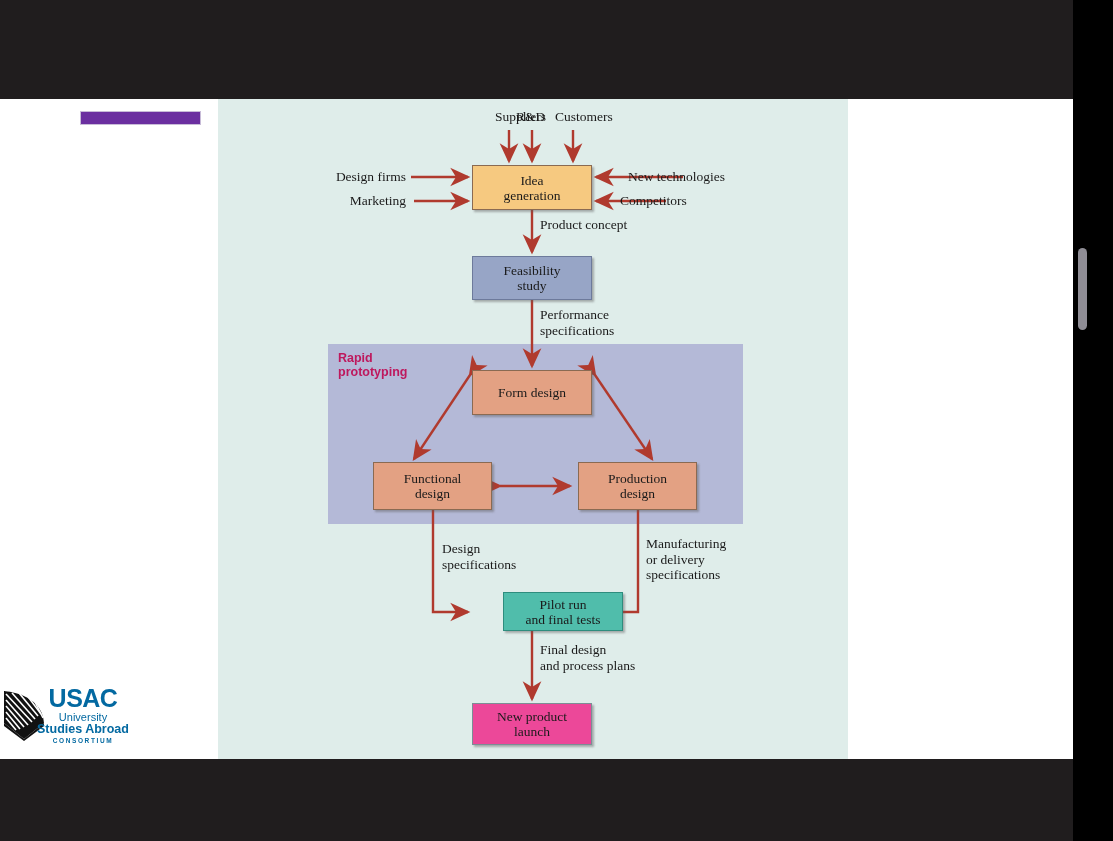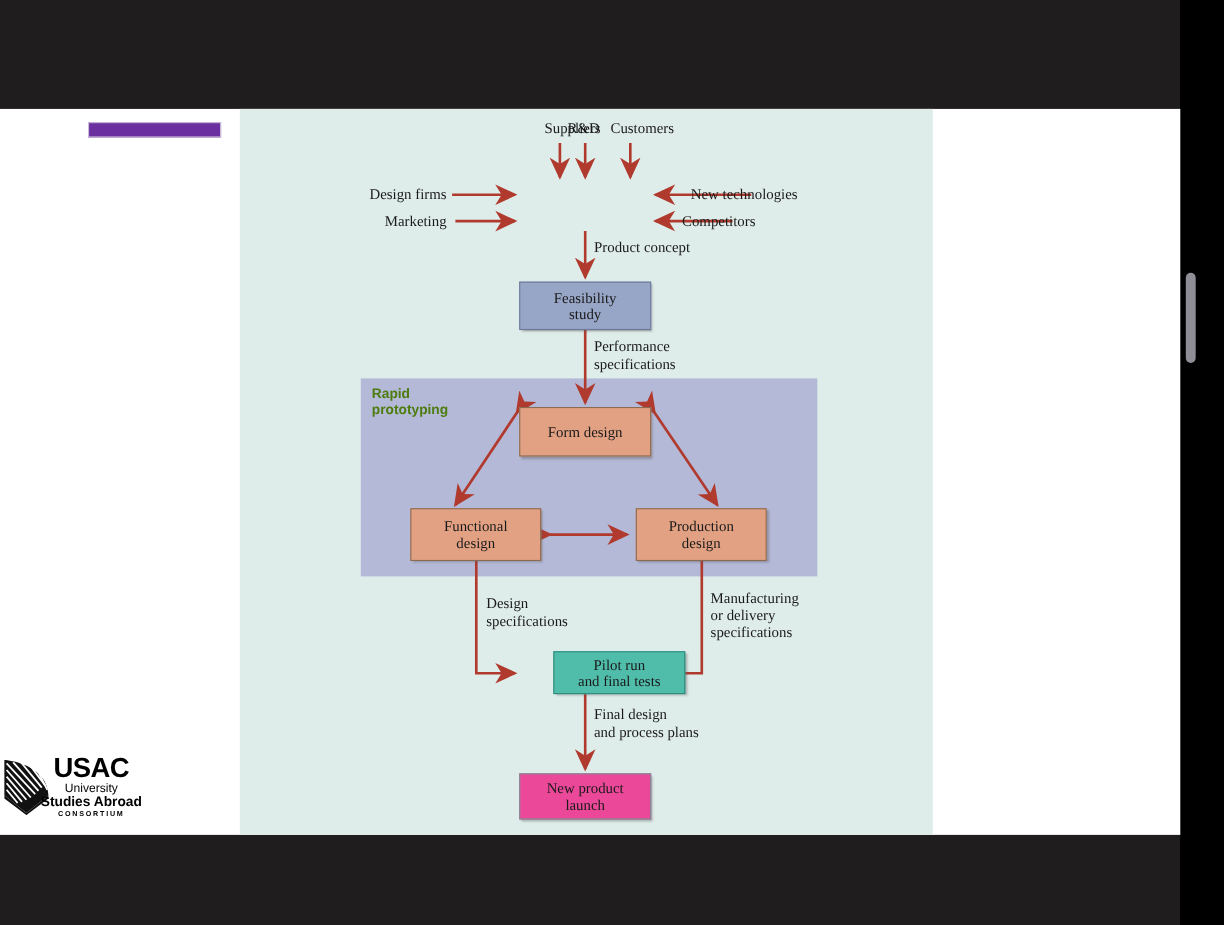--- a/index.html
+++ b/index.html
@@ -14,21 +14,21 @@
 
   .page{position:absolute;left:0;top:99px;width:1073px;height:660px;background:#fff;}
   .mint{position:absolute;left:218px;top:0;width:630px;height:660px;background:#dfedea;}
   .purplebar{position:absolute;left:80px;top:12px;width:121px;height:14px;
              background:#6b2fa0;border:1px solid #c8bcd8;box-sizing:border-box;}
 
   
   .logo{position:absolute;left:2px;top:586px;width:128px;height:62px;}
   .logo .fan{position:absolute;left:0;top:4px;width:44px;height:52px;}
   .logo .wordmark{position:absolute;left:34px;top:0px;width:94px;text-align:center;
-                  font-family:"Liberation Sans",sans-serif;color:#000000;}
+                  font-family:"Liberation Sans",sans-serif;color:#0369a1;}
   .logo .usac{font-size:25px;font-weight:bold;letter-spacing:-0.5px;line-height:26px;}
   .logo .univ{font-size:11px;line-height:12px;}
   .logo .sab{font-size:12.5px;font-weight:bold;line-height:13px;}
   .logo .cons{font-size:6.5px;font-weight:bold;letter-spacing:1.6px;line-height:9px;}
 
   
   .diagram{position:absolute;left:218px;top:0;width:630px;height:660px;}
   .box{position:absolute;box-sizing:border-box;border:1px solid #8a6a52;
        display:flex;align-items:center;justify-content:center;text-align:center;
        font-size:13.5px;color:#1a1a1a;line-height:15px;
@@ -36,21 +36,21 @@
   .b-idea{left:254px;top:66px;width:120px;height:45px;background:#f6c980;}
   .b-feas{left:254px;top:157px;width:120px;height:44px;background:#97a5c6;border-color:#6d7a9b;}
   .b-form{left:254px;top:271px;width:120px;height:45px;background:#e3a183;}
   .b-func{left:155px;top:363px;width:119px;height:48px;background:#e3a183;}
   .b-prod{left:360px;top:363px;width:119px;height:48px;background:#e3a183;}
   .b-pilot{left:254px;top:493px;width:120px;height:39px;background:#50bdab;border-color:#2e8d7e;margin-left:31px;}
   .b-launch{left:254px;top:604px;width:120px;height:42px;background:#ec4899;border-color:#7c8e95;}
 
   .panel{position:absolute;left:110px;top:245px;width:415px;height:180px;background:#b4b9d7;}
   .panel-title{position:absolute;left:120px;top:252px;font-family:"Liberation Sans",sans-serif;
-               font-weight:bold;font-size:12.5px;color:#4d7c0f;line-height:14px;}
+               font-weight:bold;font-size:12.5px;color:#be185d;line-height:14px;}
 
   .lbl{position:absolute;font-size:13.5px;color:#1a1a1a;line-height:15.5px;white-space:nowrap;}
   .lbl.r{text-align:right;}
 
   svg.arrows{position:absolute;left:0;top:0;width:630px;height:660px;overflow:visible;}
 </style>
 </head>
 <body>
 
 <div class="topbar"></div>
@@ -157,20 +157,26 @@
       <div>Manufacturing</div>
       <div>or delivery</div>
       <div>specifications</div>
     </div>
 
     <div class="lbl" style="left:322px;top:543px;">
       <div>Final design</div>
       <div>and process plans</div>
     </div>
 
+    <div class="box b-idea">
+      <div>
+        <div>Idea</div>
+        <div>generation</div>
+      </div>
+    </div>
 
     <div class="box b-feas">
       <div>
         <div>Feasibility</div>
         <div>study</div>
       </div>
     </div>
 
     <div class="box b-form">
       <div>Form design</div>

